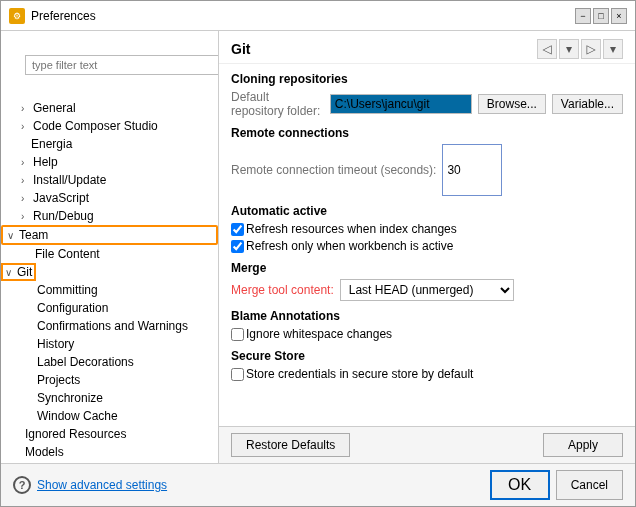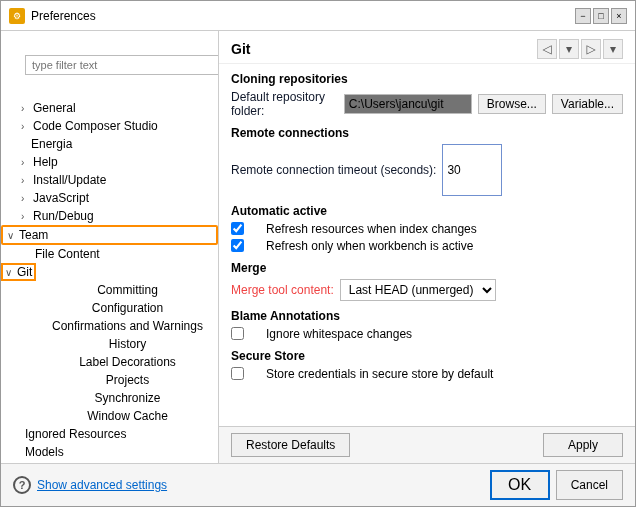--- a/index.html
+++ b/index.html
@@ -98,21 +98,21 @@
       padding: 2px 0;
       cursor: pointer;
       white-space: nowrap;
     }
     .tree-item span {
       display: inline-flex;
       align-items: center;
     }
     .indent-1 { padding-left: 20px; }
     .indent-2 { padding-left: 24px; }
-    .indent-3 { padding-left: 36px; text-align: center; }
+    .indent-3 { padding-left: 36px; }
     .chevron {
       display: inline-block;
       width: 10px;
       height: 10px;
       margin-right: 2px;
       font-size: 10px;
       color: #555;
     }
     .section-highlight {
       border: 2px solid #ff8c00;
@@ -166,31 +166,31 @@
     }
     .section-label:first-child { margin-top: 0; }
     .field-row {
       display: flex;
       align-items: center;
       margin-bottom: 4px;
       gap: 6px;
     }
     .field-label {
       font-size: 12px;
-      color: #0f172a;
+      color: #737373;
     }
     .text-input {
       border: 1px solid #bbb;
       padding: 2px 4px;
       font-size: 12px;
       outline: none;
     }
     .folder-path {
-      width: 128px;
-      background: #737373;
+      width: 142px;
+      background: #0369a1;
     }
     .number-input {
       width: 60px;
       border: 1px solid #7090d0;
       padding: 18px 4px;
       font-size: 12px;
       outline: none;
     }
     .btn-browse {
       border: 1px solid #bbb;
@@ -201,22 +201,22 @@
     }
     .btn-variable {
       border: 1px solid #bbb;
       background: #f0f0f0;
       padding: 2px 8px;
       font-size: 12px;
       cursor: pointer;
     }
     .checkbox-row {
       display: flex;
-      align-items: flex-start;
-      gap: 22px;
+      align-items: flex-end;
+      gap: 2px;
       margin-bottom: 3px;
     }
     .checkbox-row input[type=checkbox] {
       width: 13px;
       height: 13px;
     }
     .dropdown-row {
       display: flex;
       align-items: center;
       gap: 6px;
@@ -224,21 +224,21 @@
     }
     .dropdown-label {
       font-size: 12px;
       color: #ef4444;
     }
     .dropdown {
       border: 1px solid #bbb;
       background: #fff;
       padding: 2px 4px;
       font-size: 12px;
-      width: 156px;
+      width: 174px;
     }
     .bottom-bar {
       border-top: 1px solid #ccc;
       background: #f5f5f5;
       padding: 6px 12px;
       display: flex;
       justify-content: space-between;
       gap: 24px;
     }
     .action-btn {

